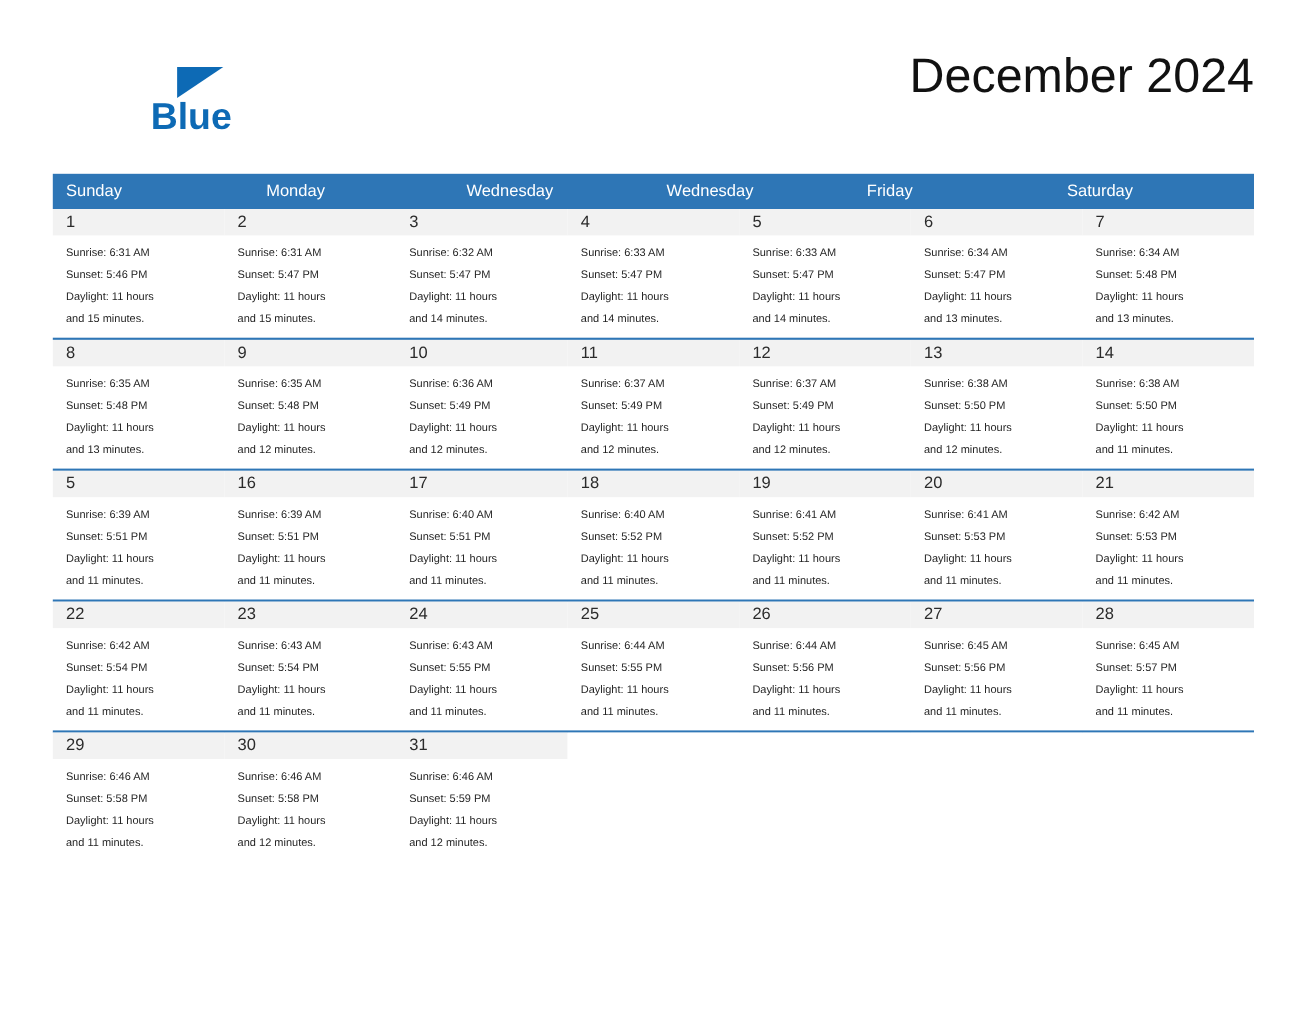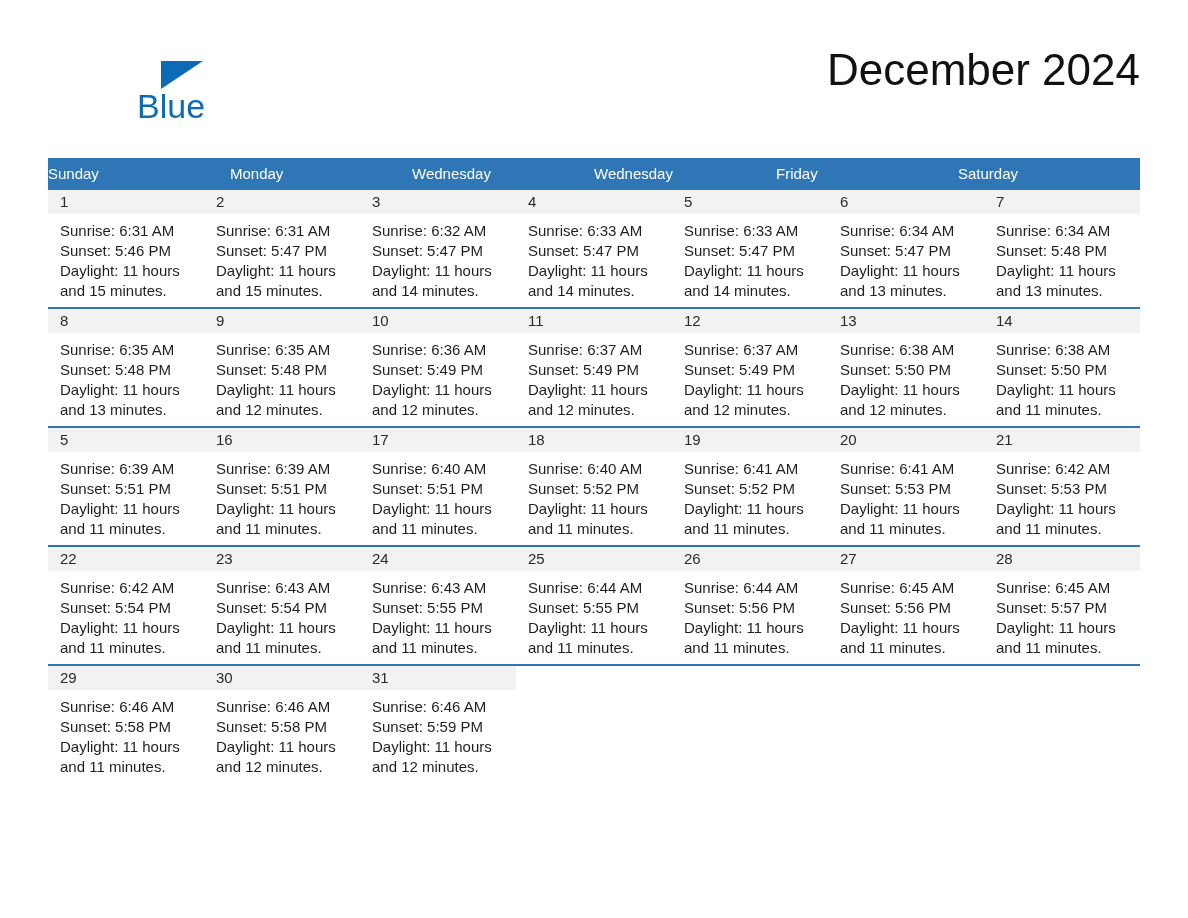--- a/index.html
+++ b/index.html
@@ -55,21 +55,21 @@
     border-left: 42px solid #0d6ab5;
     border-bottom: 28px solid transparent;
   }
   .brand-line2 {
     position: absolute;
     left: 79px;
     top: 33px;
     font-size: 34px;
     line-height: 38px;
     color: #0d6ab5;
-    font-weight: 400;
+    font-weight: 700;
   }
   .title-block {
     position: absolute;
     right: 0;
     top: 0;
     text-align: left;
   }
   .cal-title {
     font-size: 44px;
     line-height: 52px;
@@ -96,20 +96,21 @@
   .weekday-row {
     display: flex;
     background: #2e76b6;
     height: 32px;
   }
   .weekday-cell {
     flex: 1 1 0;
     color: #ffffff;
     font-size: 15px;
     line-height: 32px;
+    padding-left: 12px;
     box-sizing: border-box;
     white-space: nowrap;
   }
 
   .week-row {
     position: relative;
     border-top: 2px solid #2e76b6;
   }
   .week-row:first-of-type {
     border-top: none;
@@ -133,21 +134,21 @@
     background: #ffffff;
   }
   .daynum {
     font-size: 15px;
     line-height: 24px;
     padding-left: 12px;
     color: #2b2b2b;
   }
   .day-body {
     padding: 7px 10px 0 12px;
-    font-size: 15px;
+    font-size: 10px;
     line-height: 20px;
     color: #1f1f1f;
   }
   .day-body div {
     white-space: nowrap;
   }
 </style>
 </head>
 <body>
 

